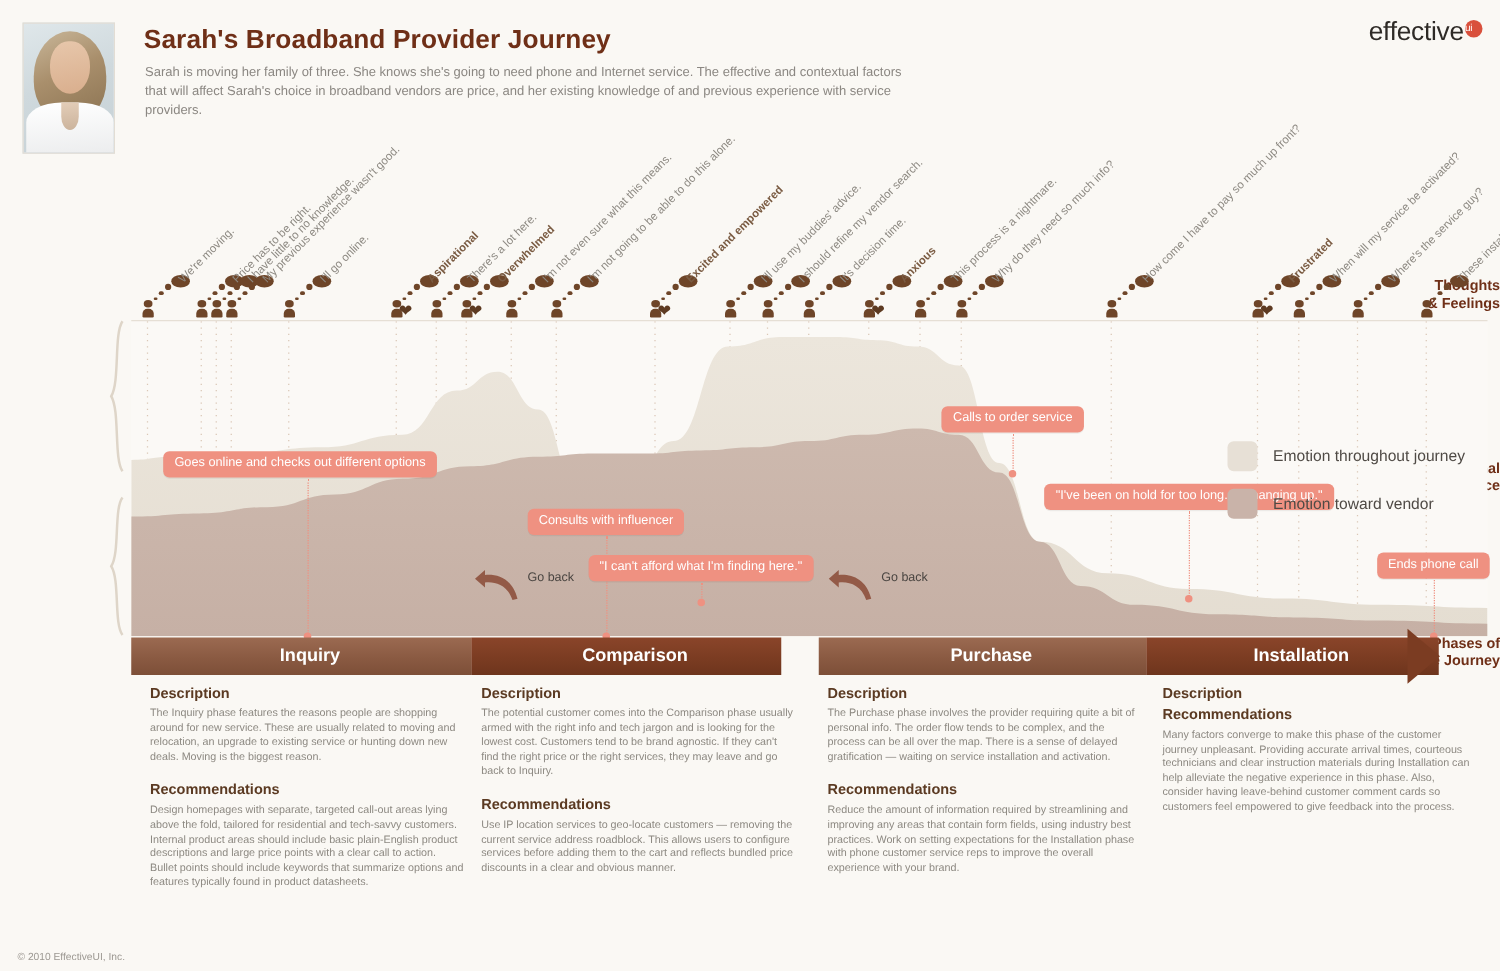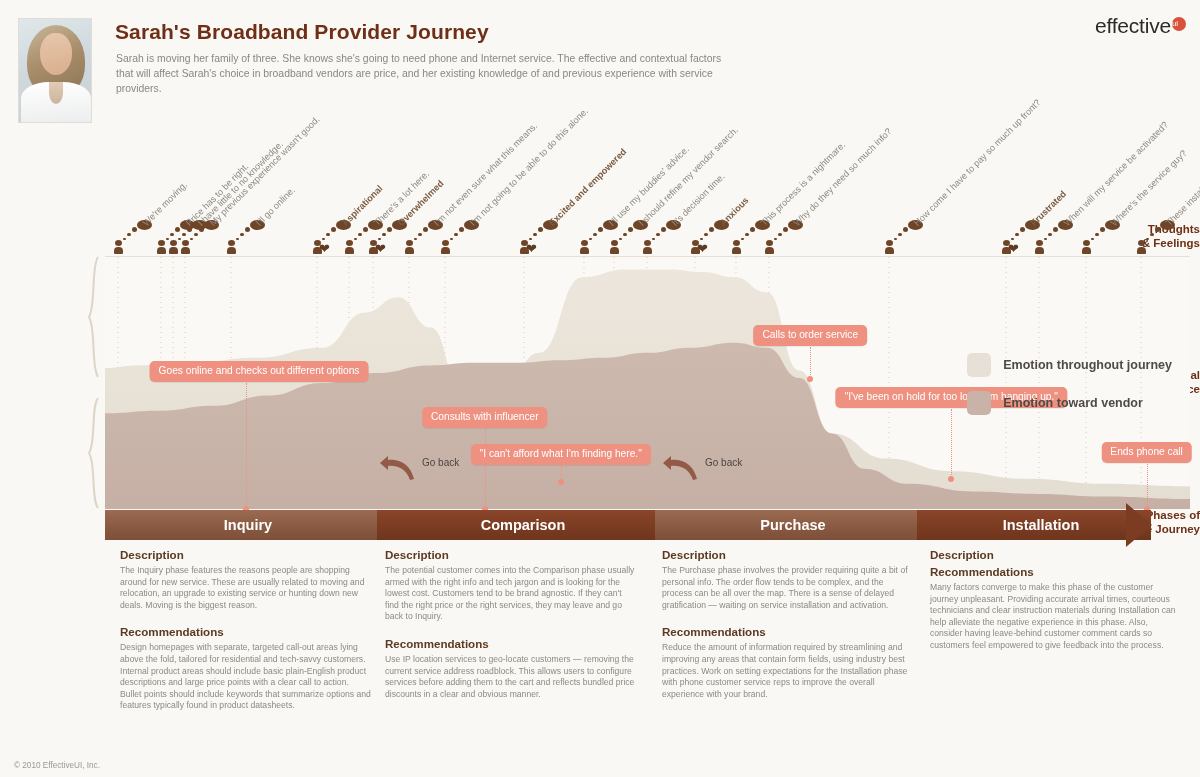--- a/index.html
+++ b/index.html
@@ -470,21 +470,21 @@
           <line x1="901" x2="901" y1="0" y2="252" stroke="#c9ad94" stroke-width="1" stroke-dasharray="1,4" opacity=".65"></line>
           <line x1="934" x2="934" y1="0" y2="252" stroke="#c9ad94" stroke-width="1" stroke-dasharray="1,4" opacity=".65"></line>
           <line x1="981" x2="981" y1="0" y2="252" stroke="#c9ad94" stroke-width="1" stroke-dasharray="1,4" opacity=".65"></line>
           <line x1="1036" x2="1036" y1="0" y2="252" stroke="#c9ad94" stroke-width="1" stroke-dasharray="1,4" opacity=".65"></line>
         </g>
       <path id="area-journey" fill="url(#gj)" d="M0.0,110.9 C16.3,110.9 16.3,108.4 32.5,108.4 C59.7,108.4 59.7,105.8 86.8,105.8 C119.3,105.8 119.3,100.8 151.9,100.8 C184.4,100.8 184.4,90.7 217.0,90.7 C238.7,90.7 238.7,55.4 260.4,55.4 C276.7,55.4 276.7,40.3 293.0,40.3 C309.2,40.3 309.2,70.6 325.5,70.6 C341.8,70.6 341.8,136.1 358.1,136.1 C374.3,136.1 374.3,151.2 390.6,151.2 C412.3,151.2 412.3,95.8 434.0,95.8 C455.7,95.8 455.7,20.2 477.4,20.2 C499.1,20.2 499.1,12.6 520.8,12.6 C542.5,12.6 542.5,12.6 564.2,12.6 C580.5,12.6 580.5,15.1 596.8,15.1 C613.0,15.1 613.0,20.2 629.3,20.2 C645.6,20.2 645.6,35.3 661.9,35.3 C678.1,35.3 678.1,113.4 694.4,113.4 C710.7,113.4 710.7,176.4 727.0,176.4 C754.1,176.4 754.1,201.6 781.2,201.6 C813.8,201.6 813.8,214.2 846.3,214.2 C884.3,214.2 884.3,221.8 922.3,221.8 C960.2,221.8 960.2,226.8 998.2,226.8 C1041.6,226.8 1041.6,229.3 1085.0,229.3 L1085,252 L0,252 Z"></path>
       <path id="area-vendor" fill="url(#gv)" d="M0.0,156.2 C27.1,156.2 27.1,153.7 54.3,153.7 C81.4,153.7 81.4,148.7 108.5,148.7 C135.6,148.7 135.6,138.6 162.8,138.6 C189.9,138.6 189.9,126.0 217.0,126.0 C244.1,126.0 244.1,115.9 271.3,115.9 C298.4,115.9 298.4,108.4 325.5,108.4 C347.2,108.4 347.2,105.8 368.9,105.8 C390.6,105.8 390.6,105.8 412.3,105.8 C434.0,105.8 434.0,103.3 455.7,103.3 C477.4,103.3 477.4,100.8 499.1,100.8 C520.8,100.8 520.8,95.8 542.5,95.8 C564.2,95.8 564.2,90.7 585.9,90.7 C607.6,90.7 607.6,85.7 629.3,85.7 C645.6,85.7 645.6,90.7 661.9,90.7 C678.1,90.7 678.1,121.0 694.4,121.0 C710.7,121.0 710.7,176.4 727.0,176.4 C743.2,176.4 743.2,211.7 759.5,211.7 C781.2,211.7 781.2,226.8 802.9,226.8 C835.5,226.8 835.5,234.4 868.0,234.4 C900.5,234.4 900.5,236.9 933.1,236.9 C965.7,236.9 965.7,239.4 998.2,239.4 C1041.6,239.4 1041.6,241.9 1085.0,241.9 L1085,252 L0,252 Z"></path>
     </svg>
 
     <div id="callouts">
-        <div class="callout" style="left: 154px; top: 104px;">Goes online and checks out different options</div>
+        <div class="callout" style="left: 135px; top: 104px;">Goes online and checks out different options</div>
         <div class="cstem" style="left: 141.05px; top: 126px; height: 126px;"></div>
         <div class="cdot" style="left: 141.05px; top: 252px;"></div>
         <div class="callout" style="left: 379.75px; top: 150px;">Consults with influencer</div>
         <div class="cstem" style="left: 379.75px; top: 172px; height: 80px;"></div>
         <div class="cdot" style="left: 379.75px; top: 252px;"></div>
         <div class="callout" style="left: 455.7px; top: 187px;">"I can't afford what I'm finding here."</div>
         <div class="cstem" style="left: 455.7px; top: 209px; height: 16px;"></div>
         <div class="cdot" style="left: 455.7px; top: 225px;"></div>
         <div class="callout" style="left: 705.25px; top: 68px;">Calls to order service</div>
         <div class="cstem" style="left: 705.25px; top: 90px; height: 32px;"></div>
@@ -504,35 +504,35 @@
     </div>
     <div class="goback" style="left:317px; top:200px;">Go back</div>
 
     <div class="backarrow" style="left:558px; top:198px;">
       <svg width="36" height="26" viewBox="0 0 36 26">
         <path d="M34 24 C30 8,18 4,8 5 L8 1 L0 8 L8 15 L8 11 C16 10,26 13,30 25 Z" fill="#8a4a36" opacity=".85"></path>
       </svg>
     </div>
     <div class="goback" style="left:600px; top:200px;">Go back</div>
 
-    <div class="legend" style="top:96px;font-weight:bold;" id="legend">
+    <div class="legend" style="top:96px;" id="legend">
         <div class="row">
           <span class="sw" style="background: rgb(231, 224, 214);"></span>
           <span class="txt">Emotion throughout journey</span>
         </div>
         <div class="row">
           <span class="sw" style="background: rgb(201, 179, 169);"></span>
           <span class="txt">Emotion toward vendor</span>
         </div>
       </div>
   </div>
 
   <div id="phases">
       <div class="phase a" style="left: 0px; width: 272px;"><span>Inquiry</span></div>
-      <div class="phase b" style="left: 272px; width: 278px;"><span>Comparison</span></div>
+      <div class="phase b" style="left: 272px; width: 248px;"><span>Comparison</span></div>
       <div class="phase a" style="left: 550px; width: 262px;"><span>Purchase</span></div>
       <div class="phase b" style="left: 812px; width: 234px;"><span>Installation</span><span class="phase-tip"></span></div>
     </div>
 
   <div id="columns">
       <div class="col" style="left: 120px;">
         <h4>Description</h4>
         <p>The Inquiry phase features the reasons people are shopping around for new service. These are usually related to moving and relocation, an upgrade to existing service or hunting down new deals. Moving is the biggest reason.</p>
         <h4>Recommendations</h4>
         <p>Design homepages with separate, targeted call-out areas lying above the fold, tailored for residential and tech-savvy customers. Internal product areas should include basic plain-English product descriptions and large price points with a clear call to action. Bullet points should include keywords that summarize options and features typically found in product datasheets.</p>

